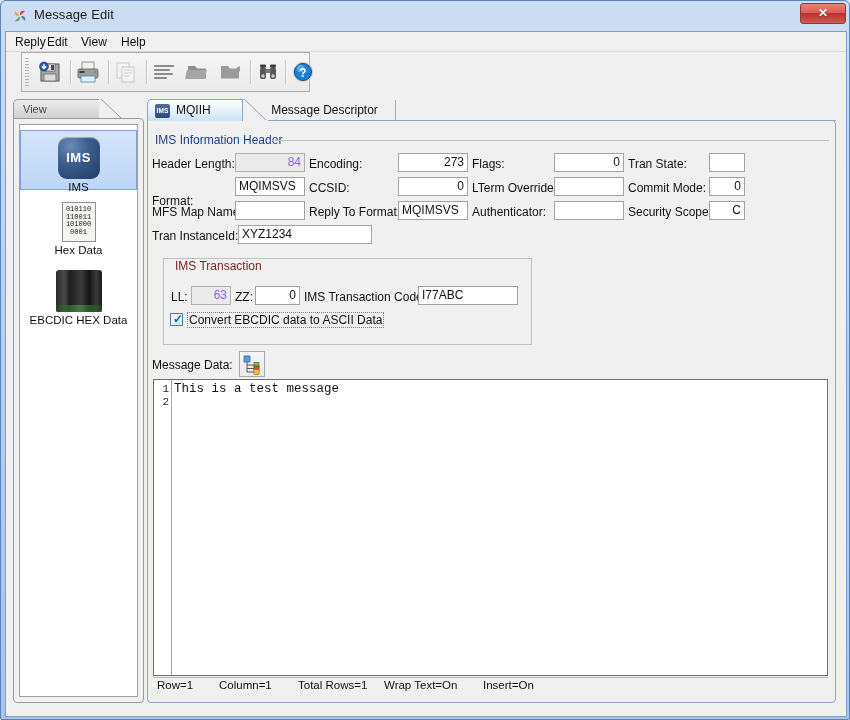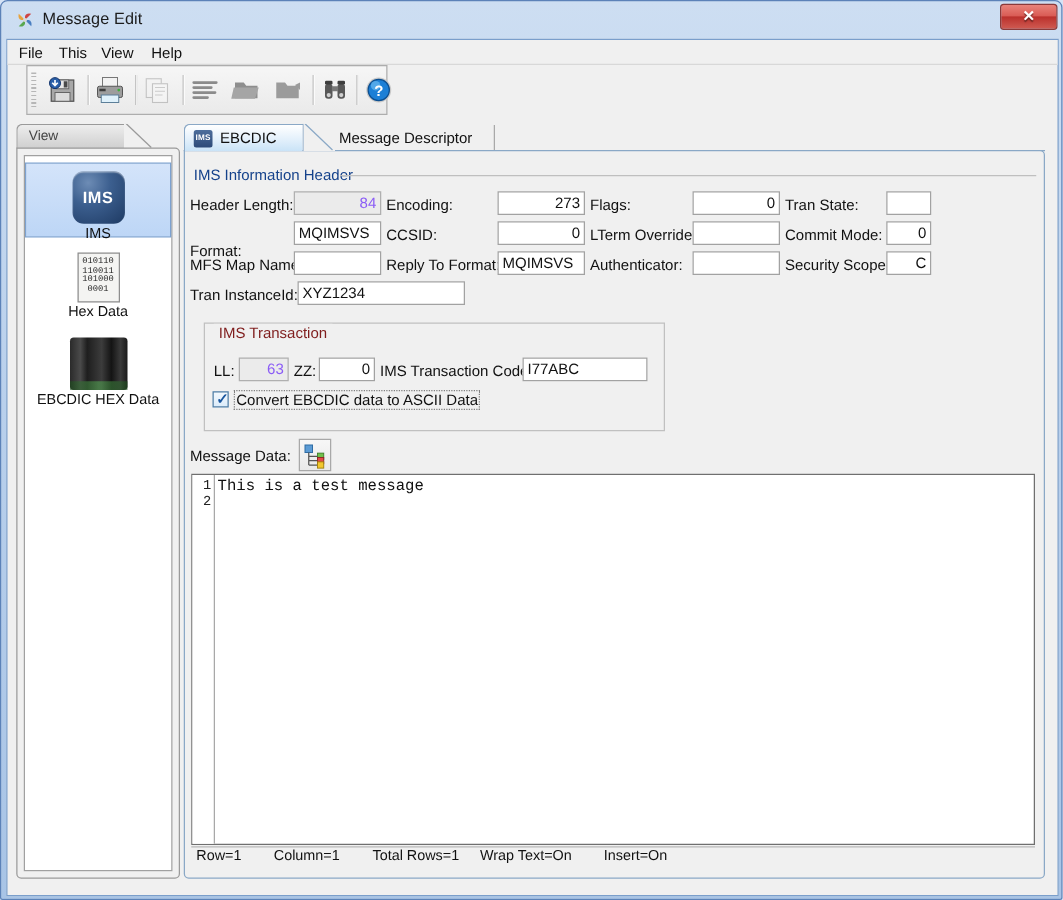--- a/index.html
+++ b/index.html
@@ -487,22 +487,22 @@
       <path d="M8 8 L13 3 Q9 2 8 5 Z" fill="#cf4444"></path>
       <circle cx="8" cy="8" r="1.6" fill="#d8d8d8"></circle>
     </svg>
     <div class="title-text">Message Edit</div>
     <div class="close-btn">✕</div>
   </div>
 
   <div class="window-inner-border"></div>
 
   <div class="menubar">
-    <div class="menu-item" style="left:4px">File</div>
-    <div class="menu-item" style="left:36px">This</div>
+    <div class="menu-item" style="left:4px">Reply</div>
+    <div class="menu-item" style="left:36px">Edit</div>
     <div class="menu-item" style="left:70px">View</div>
     <div class="menu-item" style="left:110px">Help</div>
   </div>
 
   <div class="toolbar">
     <div class="tb-grip"></div>
 
     <div class="tb-btn" style="left:13px">
       <svg viewBox="0 0 30 30" width="30" height="30">
         <rect x="6" y="7" width="18" height="17" fill="#a8a8a8" stroke="#555" stroke-width="1"></rect>
@@ -608,21 +608,21 @@
         </div>
 
       </div>
     </div>
   </div>
 
   <div class="main-tabstrip">
     <div class="tabstrip-underline"></div>
     <div class="main-tab active">
       <div class="tab-ims-icon">IMS</div>
-      <span>EBCDIC</span>
+      <span>MQIIH</span>
     </div>
     <div style="position:absolute;left:95px;top:0;width:26px;height:22px;overflow:hidden;z-index:2">
       <svg width="26" height="22" viewBox="0 0 26 22">
         <path d="M0 0 L2 0 L24 21 L26 21 L26 22 L0 22 Z" fill="#f0f0f0"></path>
         <path d="M2 0 L24 21" stroke="#8aa8c6" stroke-width="1" fill="none"></path>
       </svg>
     </div>
     <div class="main-tab inactive">Message Descriptor</div>
     <div class="tabstrip-divider"></div>
   </div>

